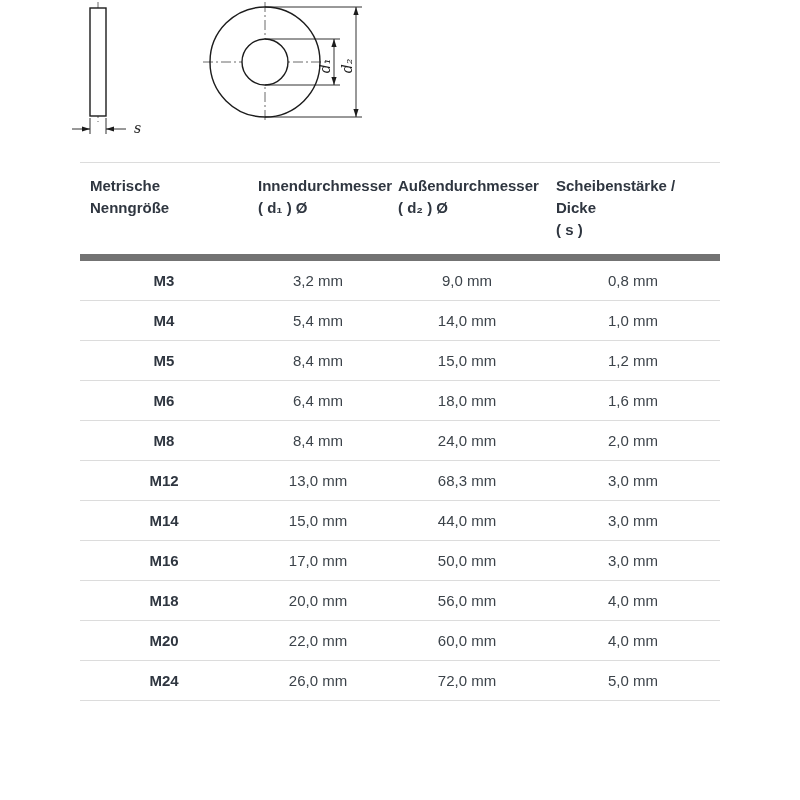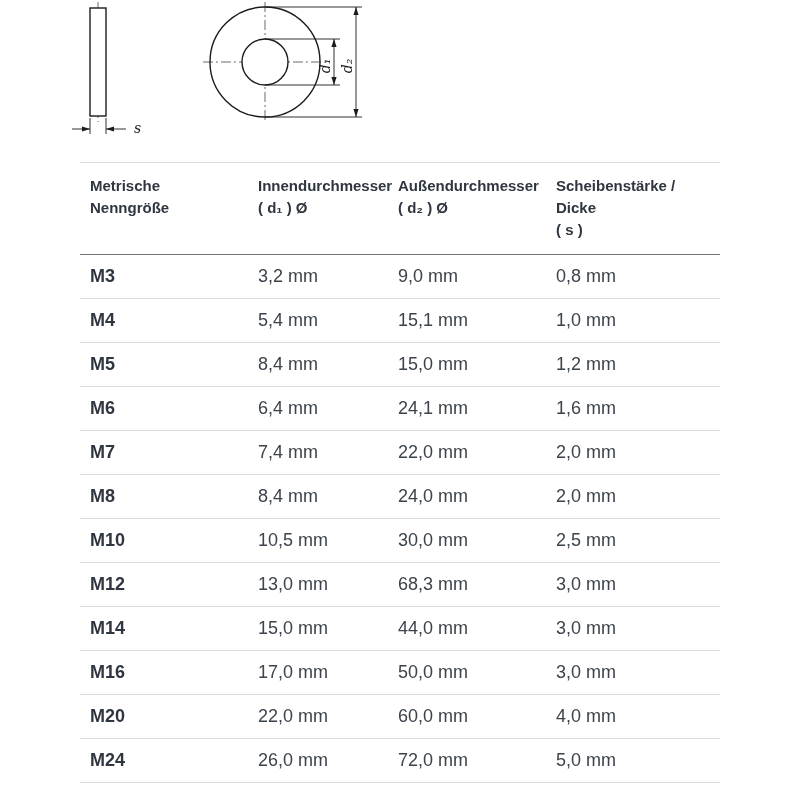--- a/index.html
+++ b/index.html
@@ -29,38 +29,39 @@
     border-collapse: collapse;
     table-layout: fixed;
     width: 640px;
   }
   table.spec-table col.c1 { width: 168px; }
   table.spec-table col.c2 { width: 140px; }
   table.spec-table col.c3 { width: 158px; }
   table.spec-table col.c4 { width: 174px; }
   table.spec-table thead tr {
     border-top: 1px solid #dcdcdc;
-    border-bottom: 1px solid #737373;
+    border-bottom: 7px solid #737373;
   }
   table.spec-table tbody tr { border-bottom: 1px solid #dcdcdc; }
   table.spec-table th {
     text-align: left;
     vertical-align: top;
     font-size: 15px;
     font-weight: bold;
     color: #2f3640;
     padding: 12px 10px 14px 10px;
     line-height: 1.45;
   }
   table.spec-table th .h-line2 { display: block; font-weight: bold; }
   table.spec-table td {
-    font-size: 18px;
+    font-size: 15px;
     color: #3c434a;
     padding: 11px 10px;
     font-weight: normal;
+    text-align: center;
   }
   table.spec-table td.col-size { font-weight: bold; color: #2f3640; }
 </style>
 </head>
 <body>
 
 <div class="page">
 
   <div class="drawing-wrap">
     <svg width="800" height="150" viewBox="0 0 800 150">
@@ -141,72 +142,66 @@
       <tbody>
           <tr>
             <td class="col-size">M3</td>
             <td>3,2 mm</td>
             <td>9,0 mm</td>
             <td>0,8 mm</td>
           </tr>
           <tr>
             <td class="col-size">M4</td>
             <td>5,4 mm</td>
-            <td>15,1 mm</td>
+            <td>14,0 mm</td>
             <td>1,0 mm</td>
           </tr>
           <tr>
             <td class="col-size">M5</td>
             <td>8,4 mm</td>
             <td>15,0 mm</td>
             <td>1,2 mm</td>
           </tr>
           <tr>
             <td class="col-size">M6</td>
             <td>6,4 mm</td>
-            <td>24,1 mm</td>
+            <td>18,0 mm</td>
             <td>1,6 mm</td>
-          </tr>
-          <tr>
-            <td class="col-size">M7</td>
-            <td>7,4 mm</td>
-            <td>22,0 mm</td>
-            <td>2,0 mm</td>
           </tr>
           <tr>
             <td class="col-size">M8</td>
             <td>8,4 mm</td>
             <td>24,0 mm</td>
             <td>2,0 mm</td>
           </tr>
           <tr>
-            <td class="col-size">M10</td>
-            <td>10,5 mm</td>
-            <td>30,0 mm</td>
-            <td>2,5 mm</td>
-          </tr>
-          <tr>
             <td class="col-size">M12</td>
             <td>13,0 mm</td>
             <td>68,3 mm</td>
             <td>3,0 mm</td>
           </tr>
           <tr>
             <td class="col-size">M14</td>
             <td>15,0 mm</td>
             <td>44,0 mm</td>
             <td>3,0 mm</td>
           </tr>
           <tr>
             <td class="col-size">M16</td>
             <td>17,0 mm</td>
             <td>50,0 mm</td>
             <td>3,0 mm</td>
           </tr>
           <tr>
+            <td class="col-size">M18</td>
+            <td>20,0 mm</td>
+            <td>56,0 mm</td>
+            <td>4,0 mm</td>
+          </tr>
+          <tr>
             <td class="col-size">M20</td>
             <td>22,0 mm</td>
             <td>60,0 mm</td>
             <td>4,0 mm</td>
           </tr>
           <tr>
             <td class="col-size">M24</td>
             <td>26,0 mm</td>
             <td>72,0 mm</td>
             <td>5,0 mm</td>

